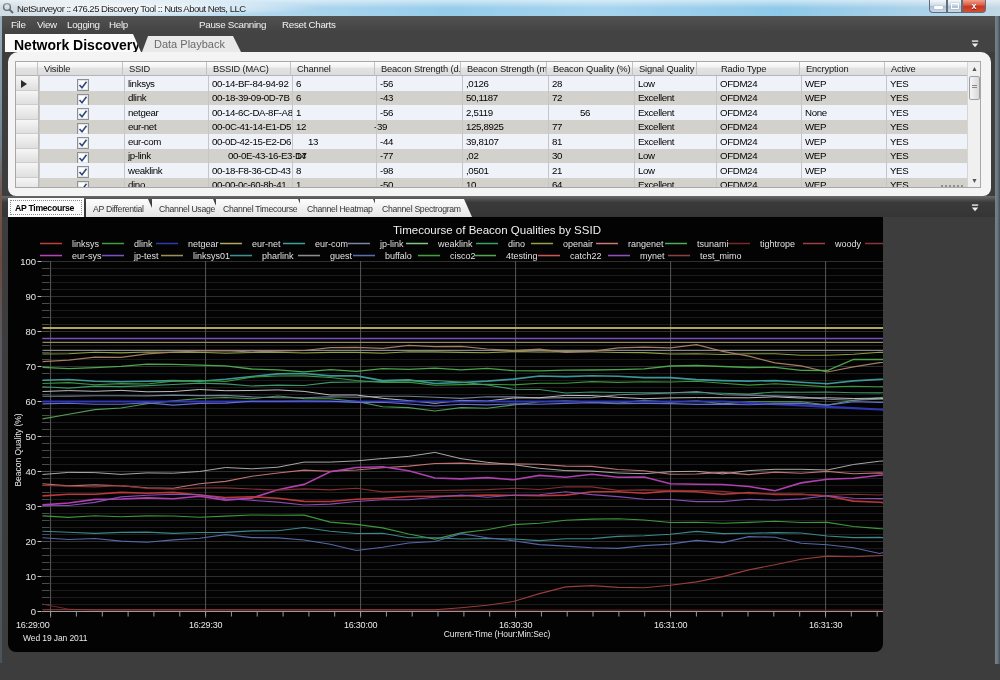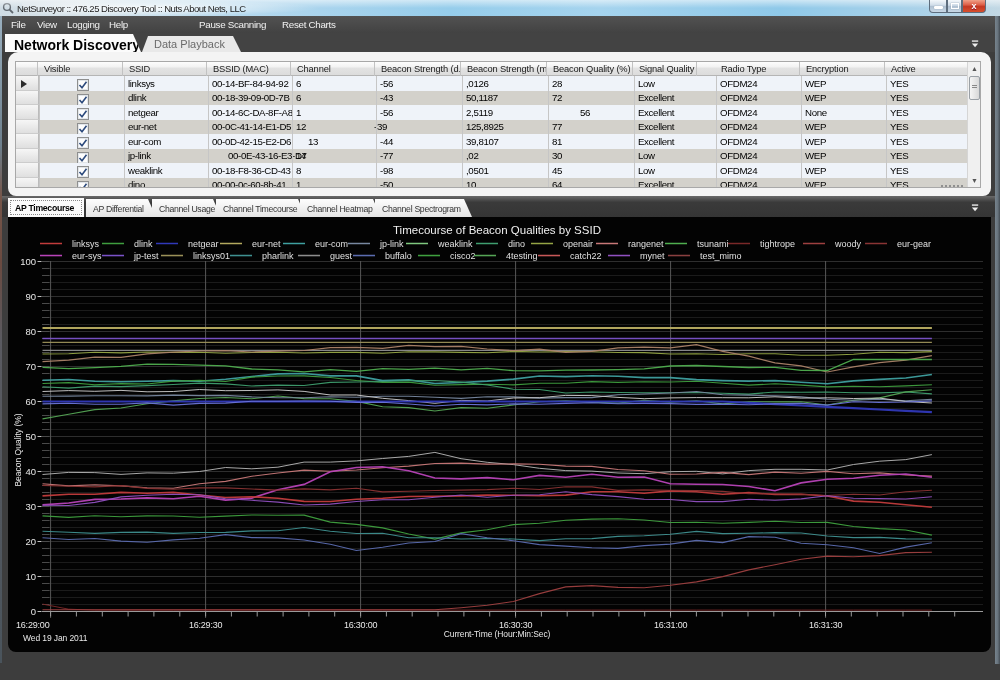--- a/index.html
+++ b/index.html
@@ -33,21 +33,21 @@
 .c{position:absolute;top:1.5px;font-size:9.7px;letter-spacing:-0.35px;color:#000;white-space:nowrap;overflow:hidden}
 .vsep{position:absolute;top:14px;bottom:0;width:1px;background:#c6c6c6}
 .selarrow{position:absolute;left:5px;top:18px;width:0;height:0;border-left:6px solid #2b2b2b;border-top:4px solid transparent;border-bottom:4px solid transparent}
 .vscroll{position:absolute;right:0;top:0;width:13px;height:100%;background:#f0f0f0;border-left:1px solid #d5d5d5}
 .varr{position:absolute;left:2px;width:9px;color:#555;font-size:7px;text-align:center}
 .vthumb{position:absolute;left:1px;top:14px;width:11px;height:24px;background:linear-gradient(90deg,#f5f5f5,#d8d8d8);border:1px solid #9aa0a6;border-radius:2px}
 .splitdots{position:absolute;left:925px;top:123px;width:22px;height:2px;background:repeating-linear-gradient(90deg,#909090 0 2px,transparent 2px 4px)}
 .tabs2{position:absolute;left:2px;top:196px;width:996px;height:21px;background:linear-gradient(180deg,#6a6a6a 0%,#3a3a3a 30%,#353535 100%)}
 .t2{position:absolute;top:3px;height:18px;background:linear-gradient(180deg,#fdfdfd,#e4e4e4);color:#333;font-size:8.7px;padding:4.5px 0 0 7px;white-space:nowrap;letter-spacing:-0.3px}
 .t2a{position:absolute;top:2px;height:19px;background:#fbfbfb;color:#000;font-weight:bold;font-size:8.7px;padding:4.5px 0 0 7px;white-space:nowrap;letter-spacing:-0.3px;outline:1px dotted #888;outline-offset:-3px}
-.chart{position:absolute;left:8px;top:217px;width:983px;height:435px;background:#030303;border-radius:0 0 8px 8px;overflow:hidden}
+.chart{position:absolute;left:8px;top:217px;width:875px;height:435px;background:#030303;border-radius:0 0 8px 8px;overflow:hidden}
 .statusbar{position:absolute;left:0px;top:688px;width:852px;height:16px;background:linear-gradient(180deg,#a5a5a5 0%,#7b7b7b 15%,#565656 50%,#414141 52%,#383838 100%)}
 .ptrough{position:absolute;left:4px;top:3px;width:264px;height:11px;background:linear-gradient(180deg,#cfcfcf,#e8e8e8);border:1px solid #8a8a8a;border-radius:1px}
 .pfill{position:absolute;left:0px;top:0px;width:157px;height:9px;background:linear-gradient(180deg,#9ef09e 0%,#4ed44e 45%,#2fb42f 50%,#3cc43c 100%)}
 .sbtext{position:absolute;left:273px;top:3px;font-size:10px;color:#ececec;text-shadow:0 1px 1px #222}
 .ledge{position:absolute;left:0;top:16px;width:2px;height:647px;background:linear-gradient(180deg,#9ab0c0 0%,#6d7f8c 20%,#75564a 28%,#6a4a40 38%,#5a5a60 50%,#4a545c 100%)}
 .redge{position:absolute;right:0;top:16px;width:5px;height:648px;background:linear-gradient(90deg,#76838d 0%,#68747e 55%,#434b52 100%)}
 </style></head>
 <body>
 <div class="titlebar">
     <div class="tglow"></div>
@@ -213,21 +213,21 @@
         <div class="cb"><svg width="12" height="12">
             <rect x="0.5" y="0.5" width="11" height="11" fill="#fdfdfd" stroke="#8e8f8f"></rect>
             <rect x="1.5" y="1.5" width="9" height="9" fill="none" stroke="#e2e6ea"></rect>
             <path d="M2.5 6 L5 8.8 L9.5 2.8" stroke="#2c4a7c" stroke-width="1.6" fill="none"></path>
           </svg></div>
         <div class="c" style="left:112px;width:80px">weaklink</div>
         <div class="c" style="left:196px;width:80px">00-18-F8-36-CD-43</div>
         <div class="c" style="left:280px;width:80px">8</div>
         <div class="c" style="left:364px;width:82px">-98</div>
         <div class="c" style="left:450px;width:82px">,0501</div>
-        <div class="c" style="left:536px;width:82px">45</div>
+        <div class="c" style="left:536px;width:82px">21</div>
         <div class="c" style="left:622px;width:78px">Low</div>
         <div class="c" style="left:704px;width:81px">OFDM24</div>
         <div class="c" style="left:789px;width:81px">WEP</div>
         <div class="c" style="left:874px;width:79px">YES</div>
       </div>
 <div class="r re" style="top:115.5px">
         <div class="sel"></div>
         <div class="cb"><svg width="12" height="12">
             <rect x="0.5" y="0.5" width="11" height="11" fill="#fdfdfd" stroke="#8e8f8f"></rect>
             <rect x="1.5" y="1.5" width="9" height="9" fill="none" stroke="#e2e6ea"></rect>

